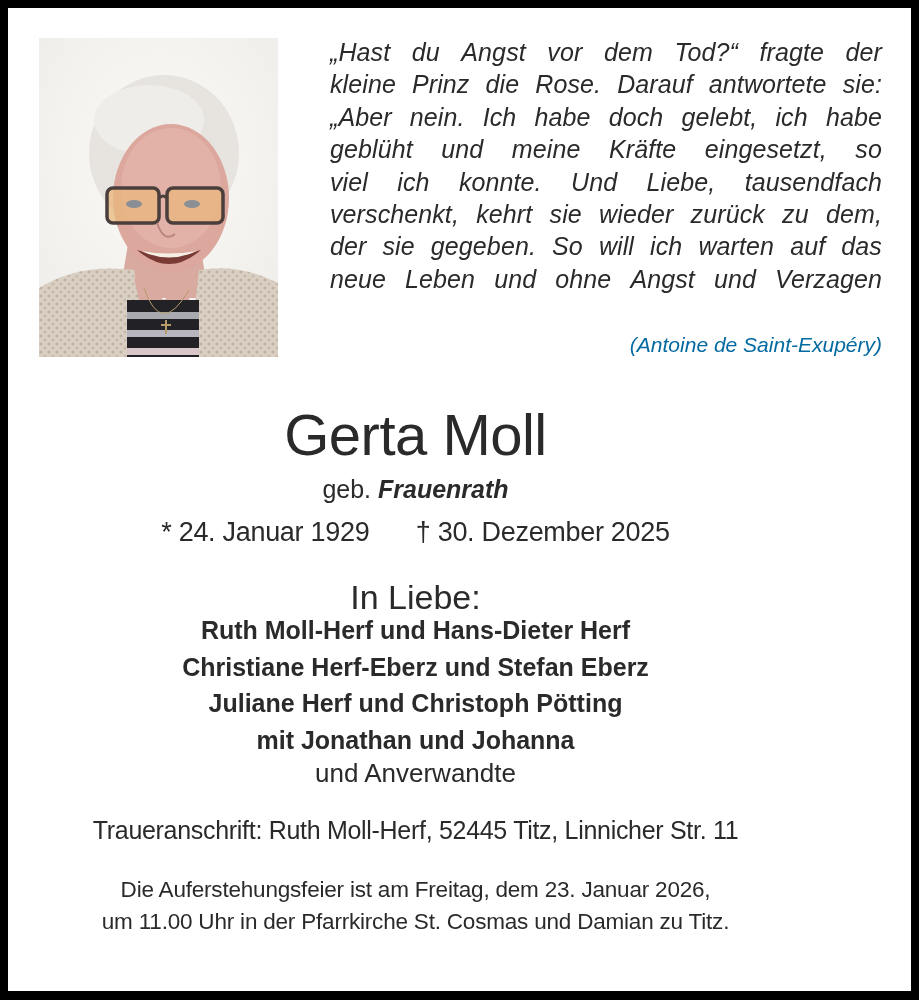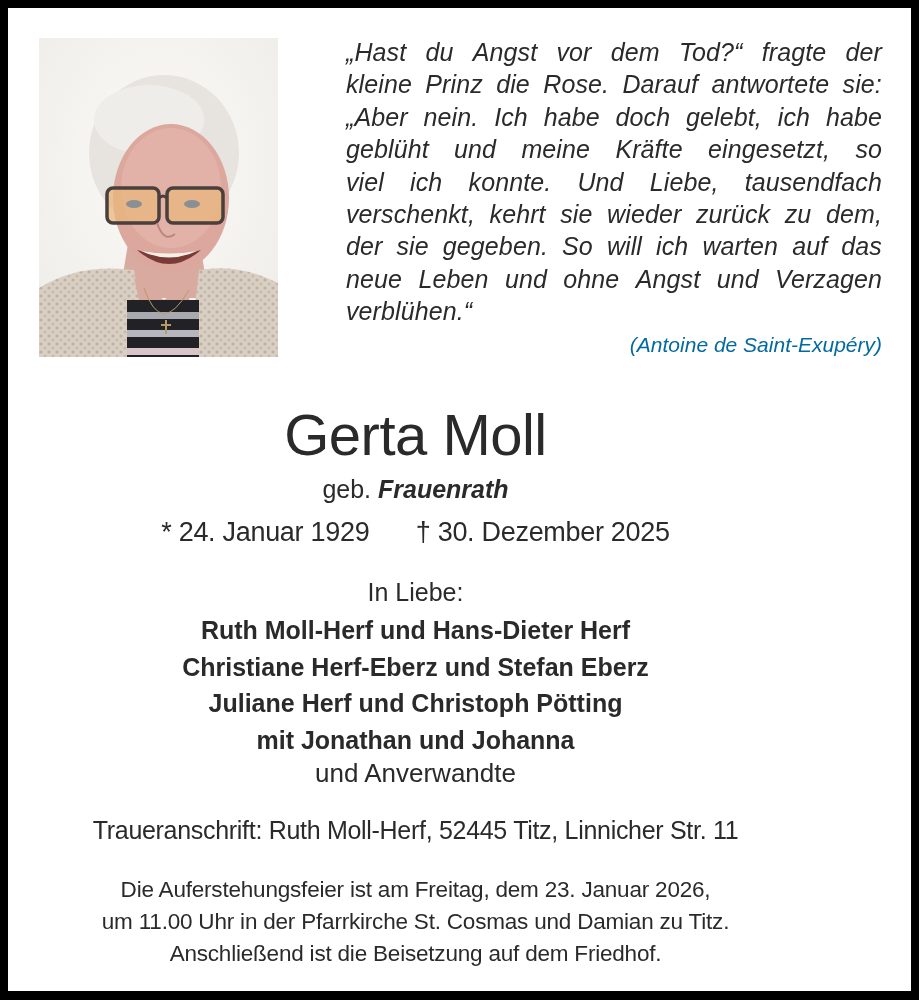--- a/index.html
+++ b/index.html
@@ -1,31 +1,31 @@
 <!DOCTYPE html>
 <html><head>
 <meta charset="utf-8">
 <style>
   html, body { margin: 0; padding: 0; }
   body { width: 919px; height: 1000px; background: #000; font-family: "Liberation Sans", sans-serif; color: #222; }
   .card { position: absolute; left: 8px; top: 8px; width: 903px; height: 983px; background: #fff; overflow: hidden; }
   .photo { position: absolute; left: 31px; top: 30px; width: 239px; height: 319px; background: #f4f3f1; overflow: hidden; }
   .photo svg { display: block; }
   .quote { position: absolute; left: 322px; top: 28px; width: 552px; font-style: italic; font-size: 25px; line-height: 32.4px; text-align: justify; color: #2a2a2a; letter-spacing: 0.1px; }
-  .quote .line { display: block; text-align: justify; text-align-last: justify; height: 32.4px; white-space: nowrap; margin-left: 16px; }
+  .quote .line { display: block; text-align: justify; text-align-last: justify; height: 32.4px; white-space: nowrap; }
   .quote .line.last { text-align-last: left; }
   .quote .ln { display: flex; justify-content: space-between; }
   .attribution { position: absolute; right: 29px; top: 325px; font-style: italic; font-size: 21px; color: #0369a1; }
   .center { position: absolute; left: 0; width: 815px; text-align: center; color: #2a2a2a; }
   .name { top: 393px; font-size: 58px; letter-spacing: -0.5px; }
   .maiden { top: 467px; font-size: 25px; }
   .maiden b { font-weight: bold; font-style: italic; }
   .dates { top: 509px; font-size: 27px; letter-spacing: -0.3px; }
   .dates .sep { display: inline-block; width: 32px; }
-  .intro { top: 570px; font-size: 25px; text-align: center; }
+  .intro { top: 570px; font-size: 34px; text-align: center; }
   .mourners { top: 604px; font-size: 25px; font-weight: bold; line-height: 36.6px; }
   .mourners div { height: 36.6px; }
   .relatives { top: 750px; font-size: 26px; }
   .address { top: 808px; font-size: 25px; letter-spacing: -0.3px; }
   .service { top: 866px; font-size: 22.5px; line-height: 32px; letter-spacing: -0.2px; }
 </style>
 </head>
 <body>
 
 <div class="card">
@@ -152,21 +152,20 @@
       </span>
     <span class="line ln">
         <span>neue</span>
         <span>Leben</span>
         <span>und</span>
         <span>ohne</span>
         <span>Angst</span>
         <span>und</span>
         <span>Verzagen</span>
       </span>
-    <span class="line last">verblühen.“</span>
   </div>
   <div class="attribution">(Antoine de Saint-Exupéry)</div>
 
   <div class="center name">Gerta Moll</div>
 
   <div class="center maiden">
     <span>geb.</span>
     <b>Frauenrath</b>
   </div>
 
@@ -187,15 +186,14 @@
     <div>mit Jonathan und Johanna</div>
   </div>
 
   <div class="center relatives">und Anverwandte</div>
 
   <div class="center address">Traueranschrift: Ruth Moll-Herf, 52445 Titz, Linnicher Str. 11</div>
 
   <div class="center service">
     <div>Die Auferstehungsfeier ist am Freitag, dem 23. Januar 2026,</div>
     <div>um 11.00 Uhr in der Pfarrkirche St. Cosmas und Damian zu Titz.</div>
-    <div>Anschließend ist die Beisetzung auf dem Friedhof.</div>
   </div>
 </div>
 
 </body></html>

